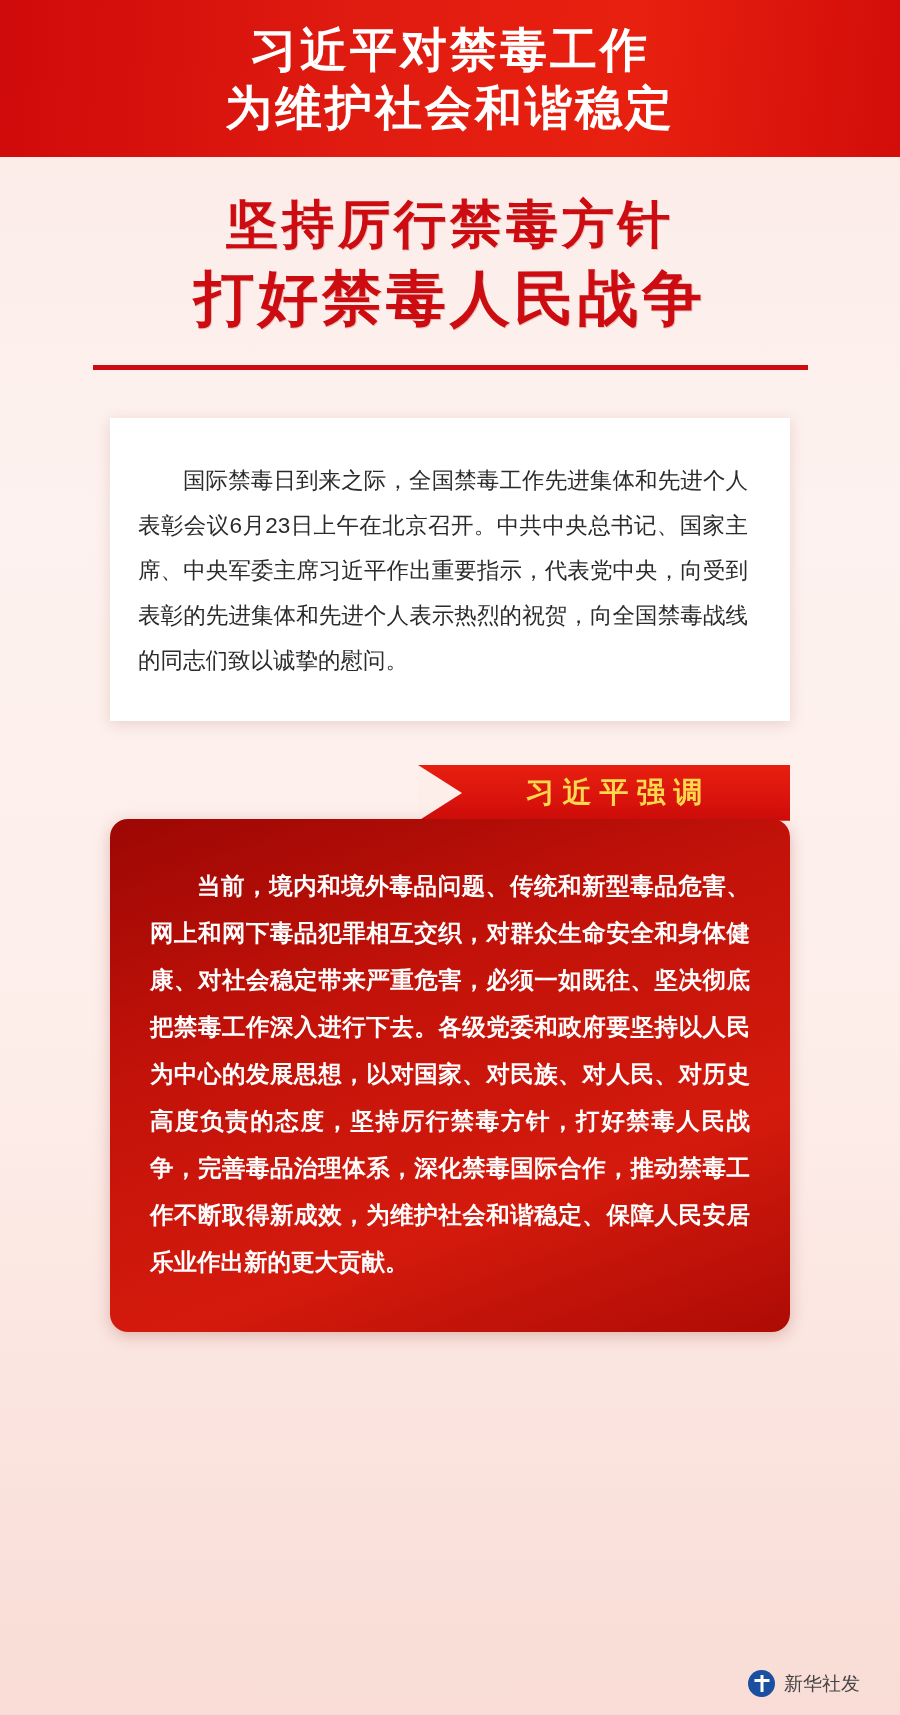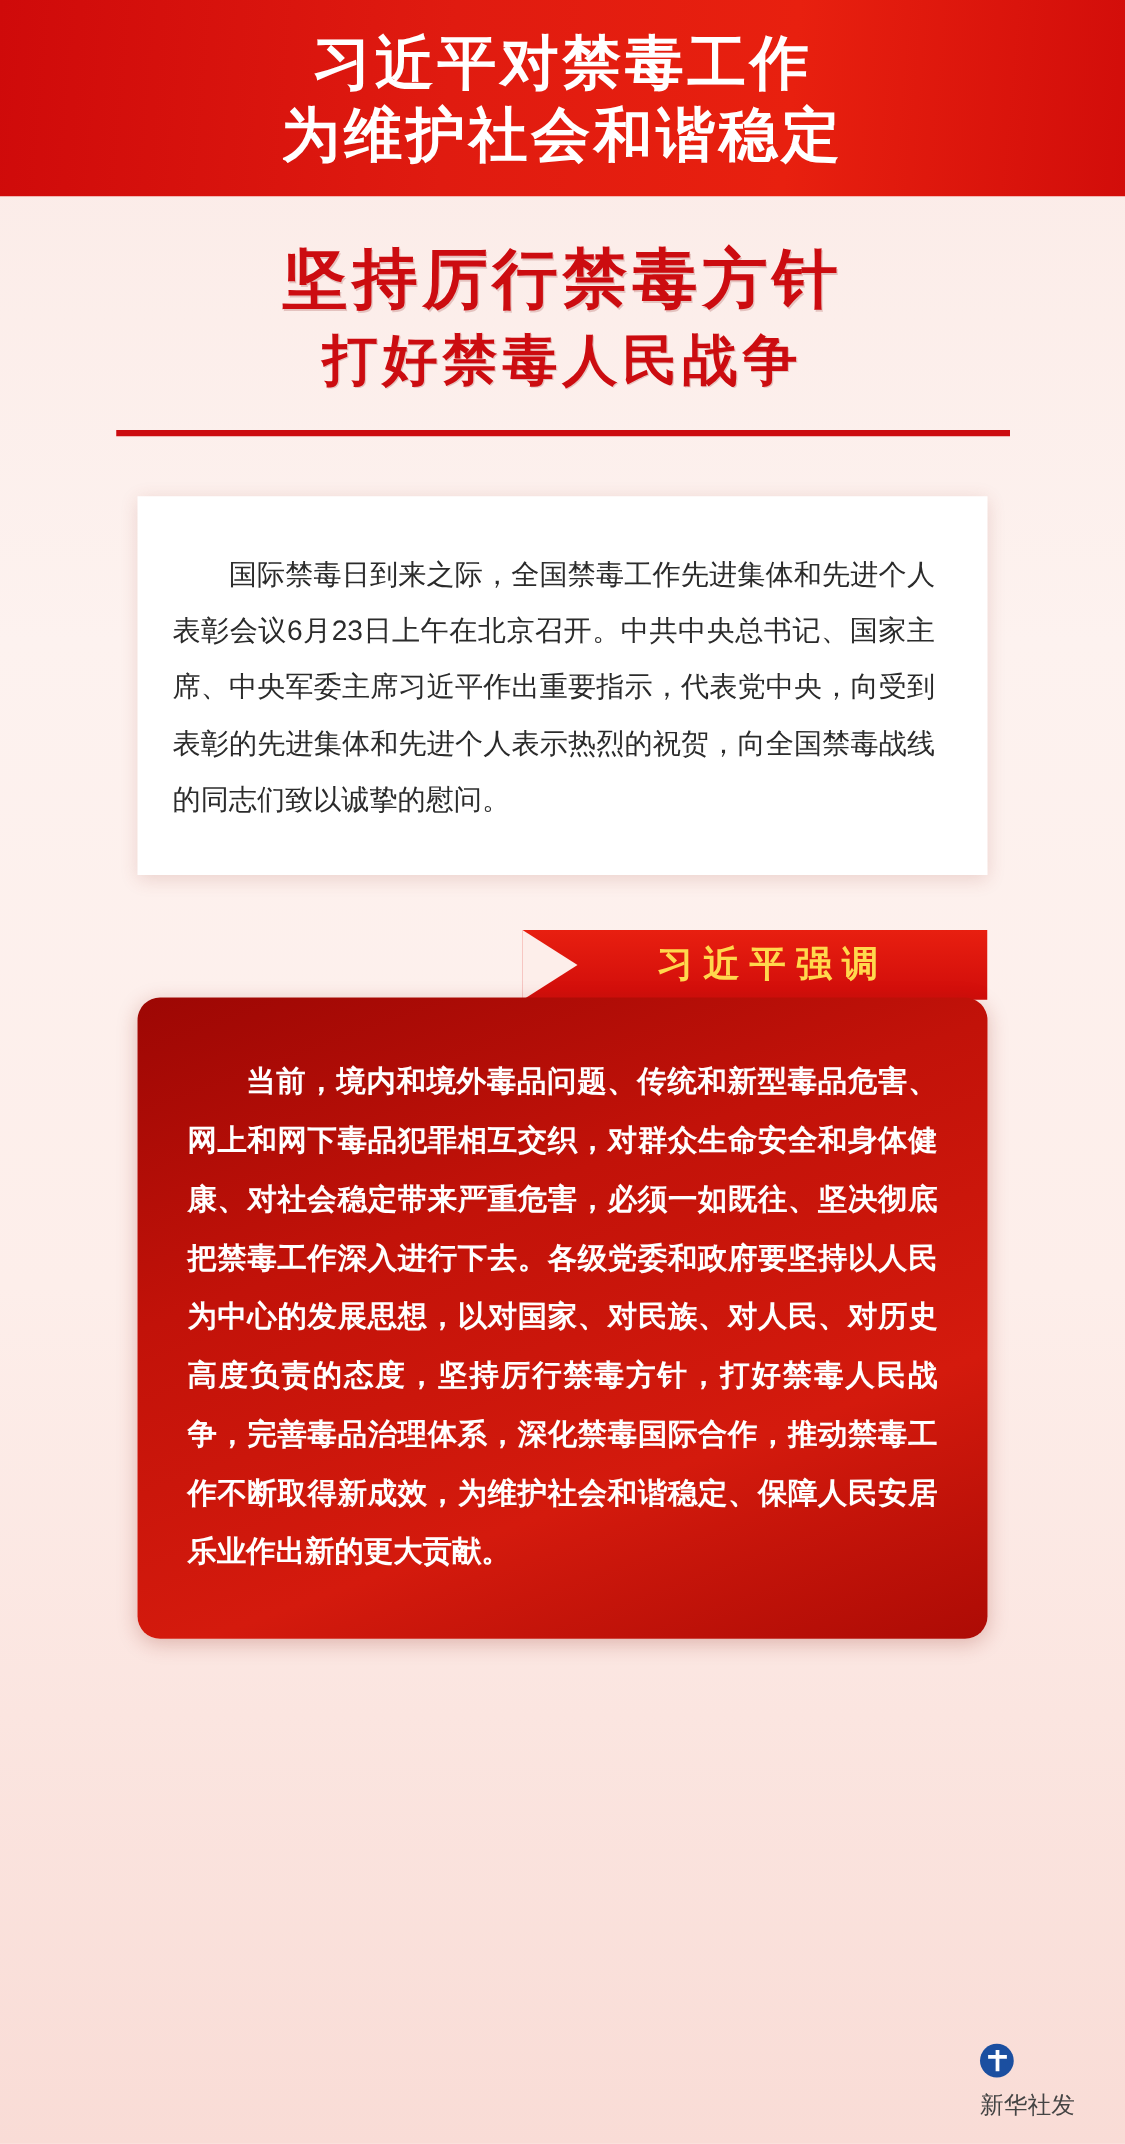--- a/index.html
+++ b/index.html
@@ -52,21 +52,21 @@
   }
   .main-title .mline {
     color: #cc0c10;
     font-weight: bold;
     font-family: "Liberation Serif", "DejaVu Serif", serif;
     letter-spacing: 4px;
     line-height: 1.32;
     text-shadow: 1px 1px 0 rgba(120,0,0,0.18);
   }
   .main-title .m1 { font-size: 52px; text-align: center; }
-  .main-title .m2 { font-size: 44px; }
+  .main-title .m2 { font-size: 60px; }
   .main-title .m3 { font-size: 55px; letter-spacing: 2px; }
 
   .title-rule {
     width: 715px;
     height: 5px;
     background: #cc0c10;
     margin: 26px auto 0 auto;
   }
 
   
@@ -158,23 +158,22 @@
     text-align: justify;
     font-family: "Liberation Sans", "DejaVu Sans", sans-serif;
   }
 
   
   .footer {
     position: absolute;
     bottom: 18px;
     right: 40px;
     display: flex;
-    align-items: flex-start;
+    align-items: flex-end;
     gap: 9px;
-    flex-direction: column;
   }
   .footer .logo-circle {
     width: 27px;
     height: 27px;
     border-radius: 50%;
     background: #1b4fa0;
     position: relative;
     display: inline-block;
   }
   .footer .logo-circle::before {

